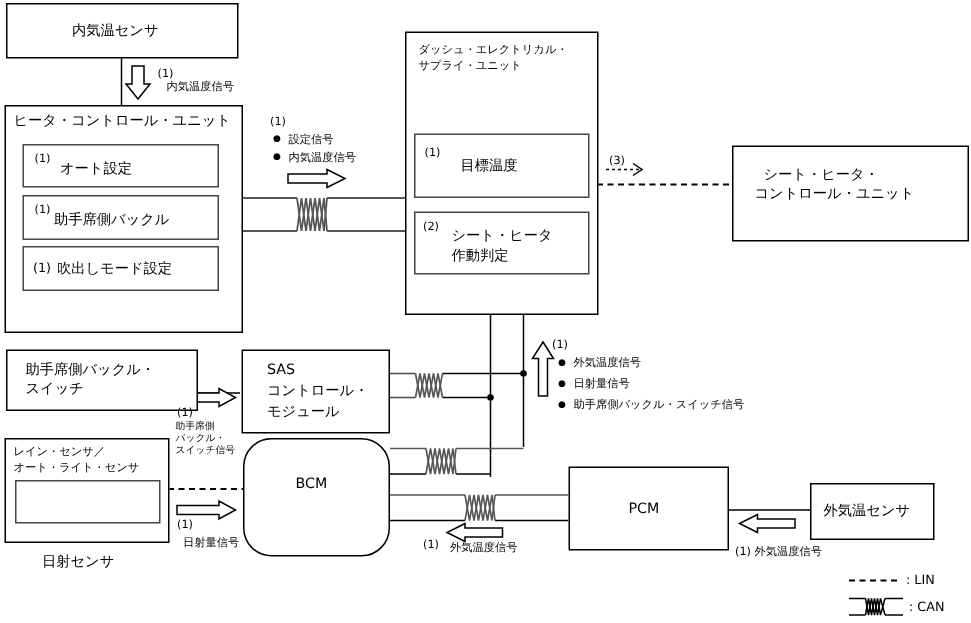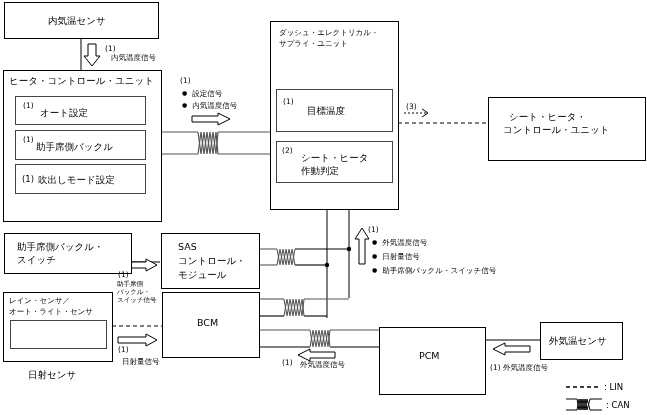--- a/index.html
+++ b/index.html
@@ -166,27 +166,27 @@
 <div class="box" style="left:3px;top:292px;width:110px;height:70px;">
   <span class="s" style="left:5px;top:3px;">レイン・センサ／</span>
   <span class="s" style="left:5px;top:14px;">オート・ライト・センサ</span>
 </div>
 <div class="inner" style="left:10px;top:320px;width:97px;height:29px;">
   <span class="t" style="left:17px;top:7px;margin-top:40px;">日射センサ</span>
 </div>
 <span class="s" style="left:118px;top:345px;">(1)</span>
 <span class="s" style="left:122px;top:357px;">日射量信号</span>
 
-<div class="box" style="left:162px;top:292px;width:98px;height:66px;">
+<div class="box" style="left:162px;top:292px;width:98px;height:79px;border-radius:19px;">
   <span class="t" style="left:34px;top:23px;">BCM</span>
 </div>
 <span class="s" style="left:282px;top:358px;">(1)</span>
 <span class="s" style="left:300px;top:360px;">外気温度信号</span>
 
-<div class="box" style="left:379px;top:327px;width:107px;height:68px;">
+<div class="box" style="left:379px;top:311px;width:107px;height:56px;">
   <span class="t" style="left:39px;top:21px;">PCM</span>
 </div>
 
 <div class="box" style="left:540px;top:322px;width:83px;height:38px;">
   <span class="t" style="left:8px;top:11px;">外気温センサ</span>
 </div>
 <span class="s" style="left:490px;top:363px;">(1)</span>
 <span class="s" style="left:503px;top:363px;">外気温度信号</span>
 
 <span class="s" style="left:604px;top:382px;font-size:8.5px;">: LIN</span>

